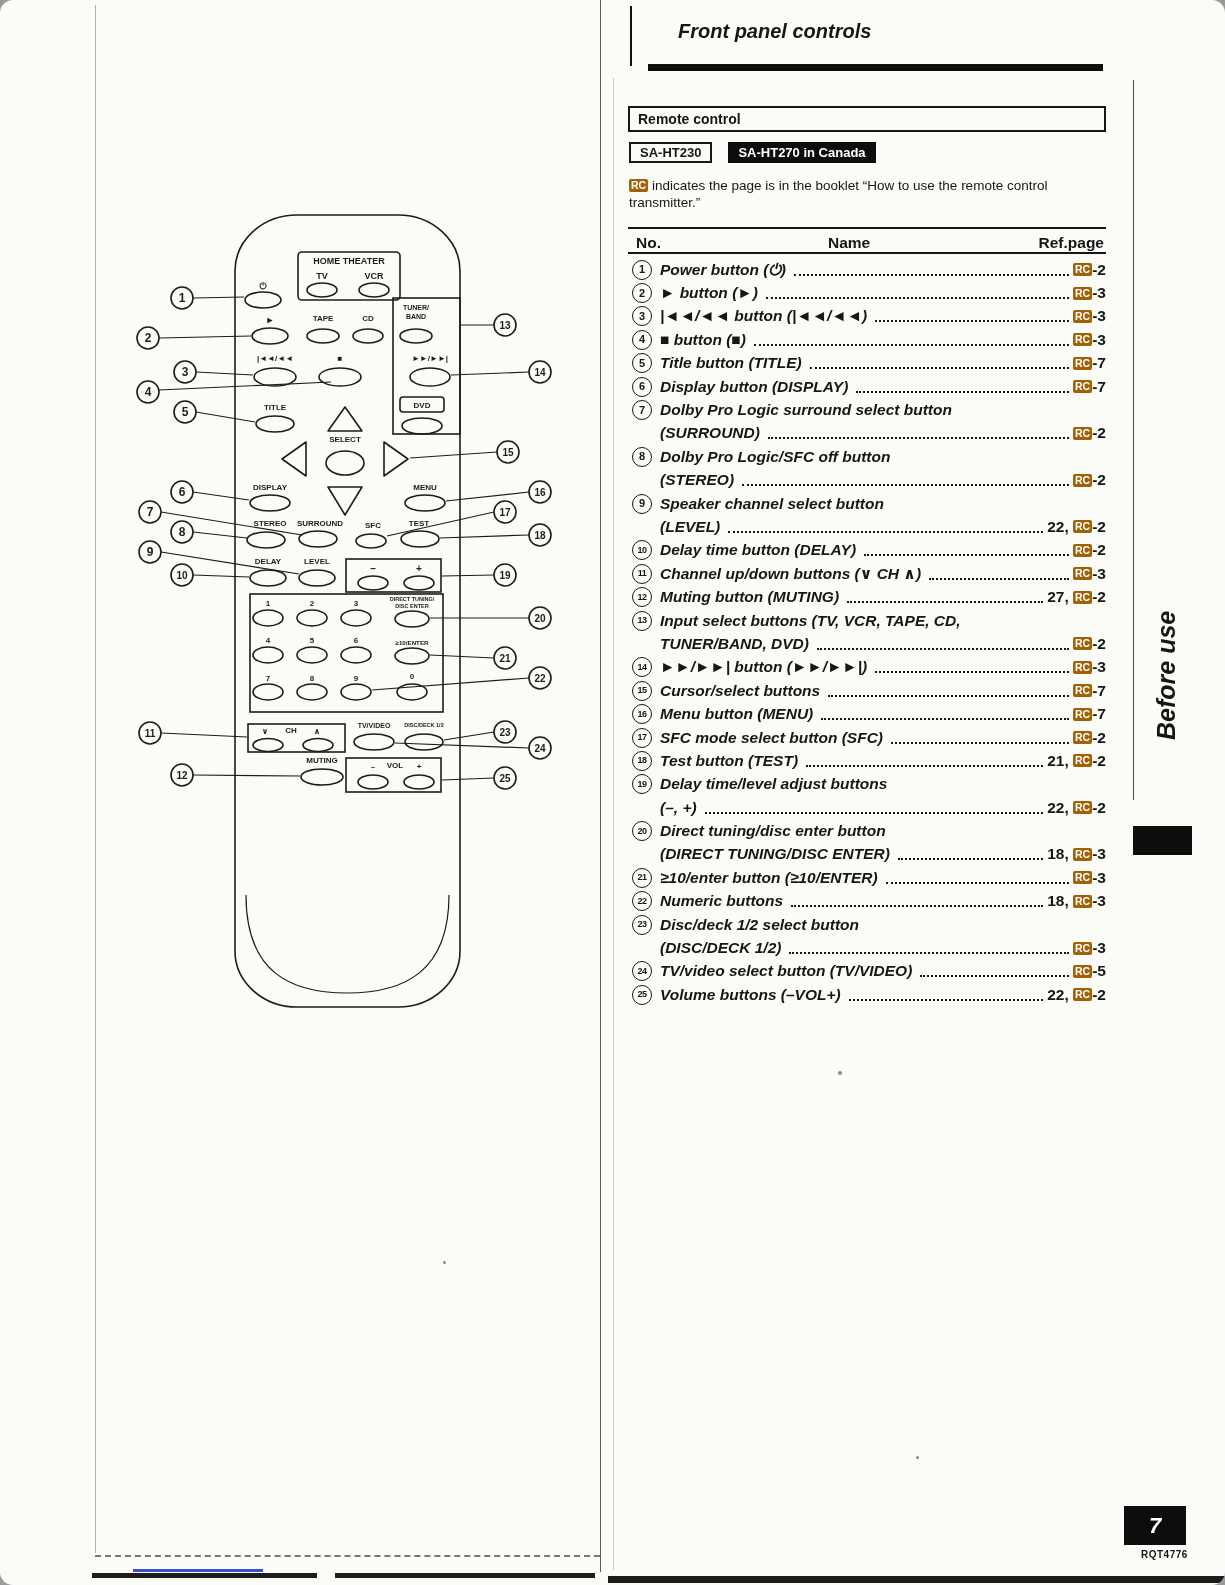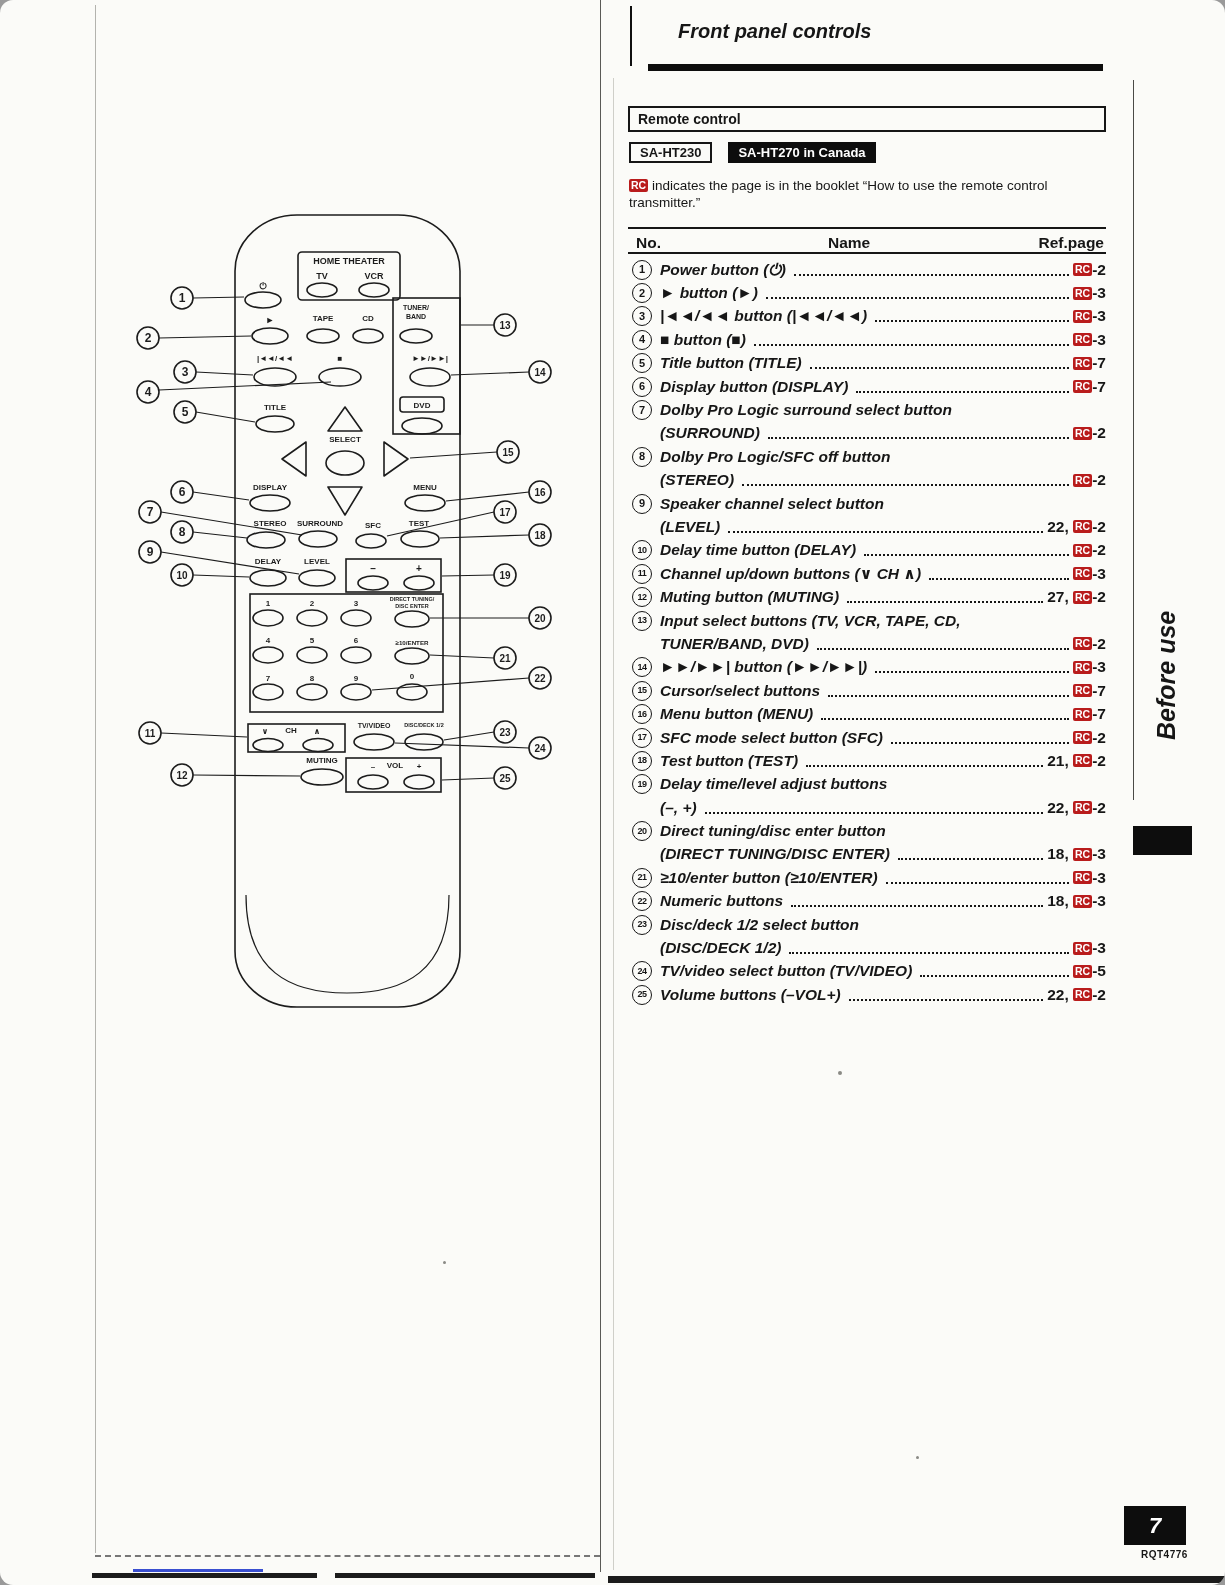--- a/index.html
+++ b/index.html
@@ -13,21 +13,21 @@
   .header-vbar{position:absolute;left:630px;top:6px;width:2px;height:60px;background:#101010;}
   .header-title{position:absolute;left:678px;top:20px;font-size:20px;font-weight:bold;font-style:italic;}
   .header-rule{position:absolute;left:648px;top:64px;width:455px;height:7px;background:#0d0d0d;}
 
   .rc-box{position:absolute;left:628px;top:106px;width:478px;height:26px;border:2px solid #161616;
           display:flex;align-items:center;padding-left:8px;font-weight:bold;font-size:14px;}
   .badges{position:absolute;left:629px;top:142px;display:flex;gap:16px;align-items:center;}
   .badge-outline{border:2px solid #161616;font-weight:bold;font-size:13px;padding:1px 9px;}
   .badge-solid{background:#0d0d0d;color:#fff;font-weight:bold;font-size:13px;padding:3px 10px;}
   .note{position:absolute;left:629px;top:177px;width:480px;font-size:13.5px;line-height:17px;}
-  .rc-inline{display:inline-block;background:#b91c1c;color:#fff;font-weight:bold;font-size:10.5px;
+  .rc-inline{display:inline-block;background:#a16207;color:#fff;font-weight:bold;font-size:10.5px;
              padding:0 2px;border-radius:2px;line-height:13px;vertical-align:1.5px;}
 
   .thead{position:absolute;left:628px;top:227px;width:478px;height:27px;border-top:2.5px solid #161616;
          border-bottom:2px solid #161616;display:flex;align-items:flex-end;font-weight:bold;font-size:15.5px;}
   .thead .h-no{margin-left:8px;}
   .thead .h-name{position:absolute;left:200px;}
   .thead .h-ref{margin-left:auto;margin-right:2px;}
 
   .tbody{position:absolute;left:628px;top:258px;width:478px;padding-left:4px;}
   .trow{display:flex;align-items:center;height:23.4px;font-size:15.5px;font-weight:bold;white-space:nowrap;}

